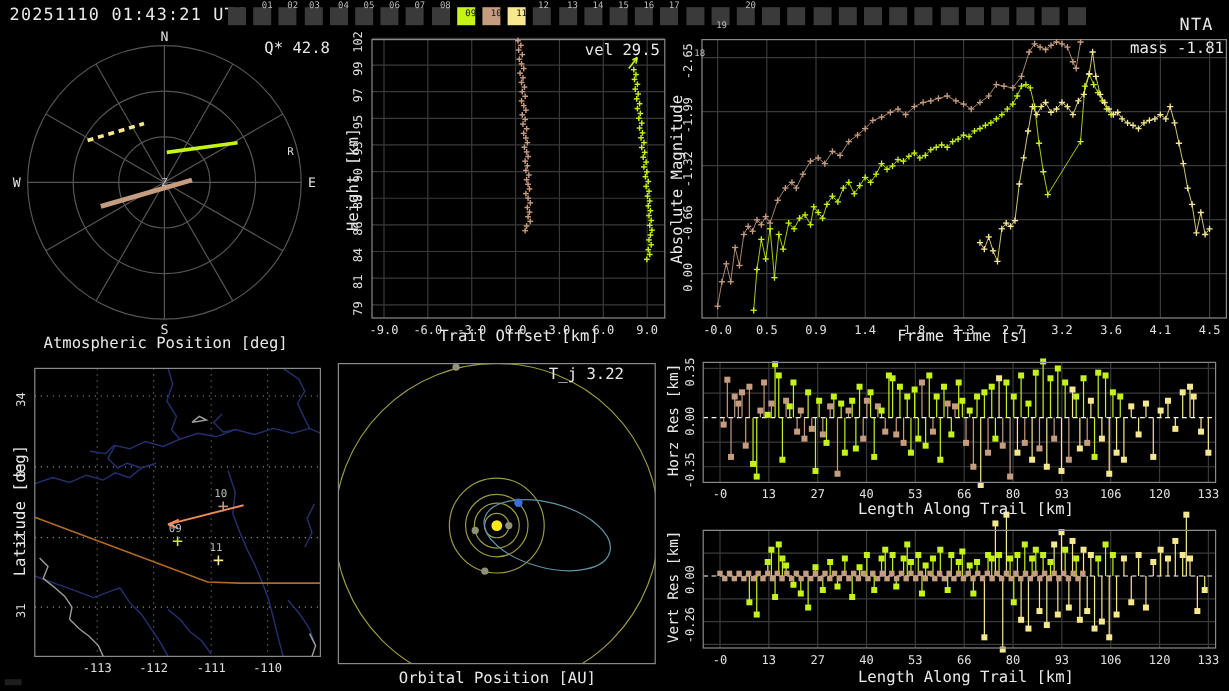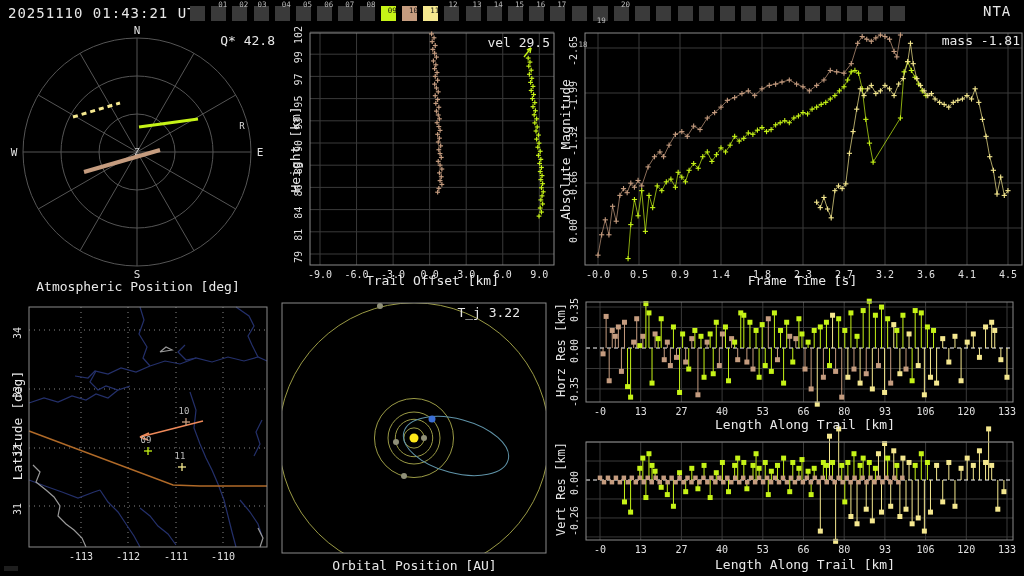--- a/index.html
+++ b/index.html
@@ -1237,21 +1237,21 @@
       <rect x="880.1879999999996" y="479.94" width="4.5" height="4.5" fill="#c59c7f"></rect>
       <rect x="884.1659999999997" y="475.56" width="4.5" height="4.5" fill="#c59c7f"></rect>
       <rect x="888.1439999999996" y="479.94" width="4.5" height="4.5" fill="#c59c7f"></rect>
       <rect x="892.1219999999996" y="475.56" width="4.5" height="4.5" fill="#c59c7f"></rect>
       <rect x="896.0999999999997" y="479.94" width="4.5" height="4.5" fill="#c59c7f"></rect>
       <rect x="900.0779999999996" y="475.56" width="4.5" height="4.5" fill="#c59c7f"></rect>
       <rect x="586" y="442" width="427" height="98" fill="none" stroke="#8a8a8a" stroke-width="1"></rect>
     </svg>
 
   <div class="lab" style="left:8px;top:5px;font-size:14px;letter-spacing:1px;">20251110 01:43:21 UTC</div>
-  <div class="lab" style="left:983px;top:3px;font-size:14px;letter-spacing:1px;">NTA</div>
+  <div class="lab" style="left:983px;top:13px;font-size:14px;letter-spacing:1px;">NTA</div>
   <div id="indicator-row">
       <div style="position: absolute; left: 190px; top: 6px; width: 15px; height: 15px; background: rgb(58, 58, 58);"></div>
       <div style="position: absolute; left: 211.2px; top: 6px; width: 15px; height: 15px; background: rgb(58, 58, 58);"></div>
       <div style="position: absolute; left: 212.2px; top: 0px; width: 15px; font-size: 7.5px; text-align: right; color: rgb(187, 187, 187);">01</div>
       <div style="position: absolute; left: 232.4px; top: 6px; width: 15px; height: 15px; background: rgb(58, 58, 58);"></div>
       <div style="position: absolute; left: 233.4px; top: 0px; width: 15px; font-size: 7.5px; text-align: right; color: rgb(187, 187, 187);">02</div>
       <div style="position: absolute; left: 253.6px; top: 6px; width: 15px; height: 15px; background: rgb(58, 58, 58);"></div>
       <div style="position: absolute; left: 254.6px; top: 0px; width: 15px; font-size: 7.5px; text-align: center; color: rgb(187, 187, 187);">03</div>
       <div style="position: absolute; left: 274.8px; top: 6px; width: 15px; height: 15px; background: rgb(58, 58, 58);"></div>
       <div style="position: absolute; left: 275.8px; top: 0px; width: 15px; font-size: 7.5px; text-align: right; color: rgb(187, 187, 187);">04</div>

